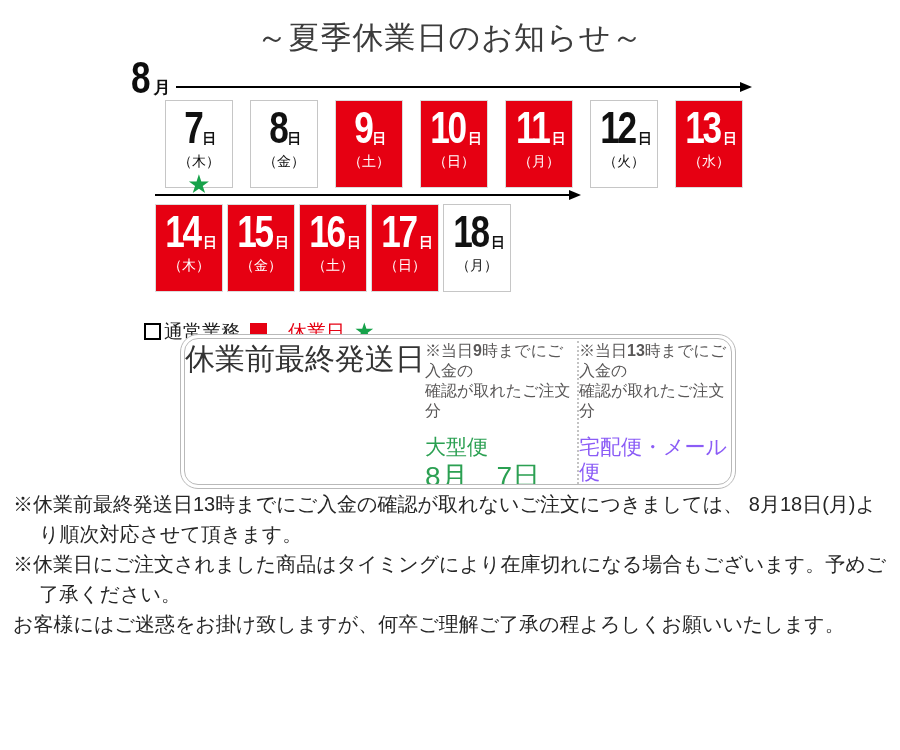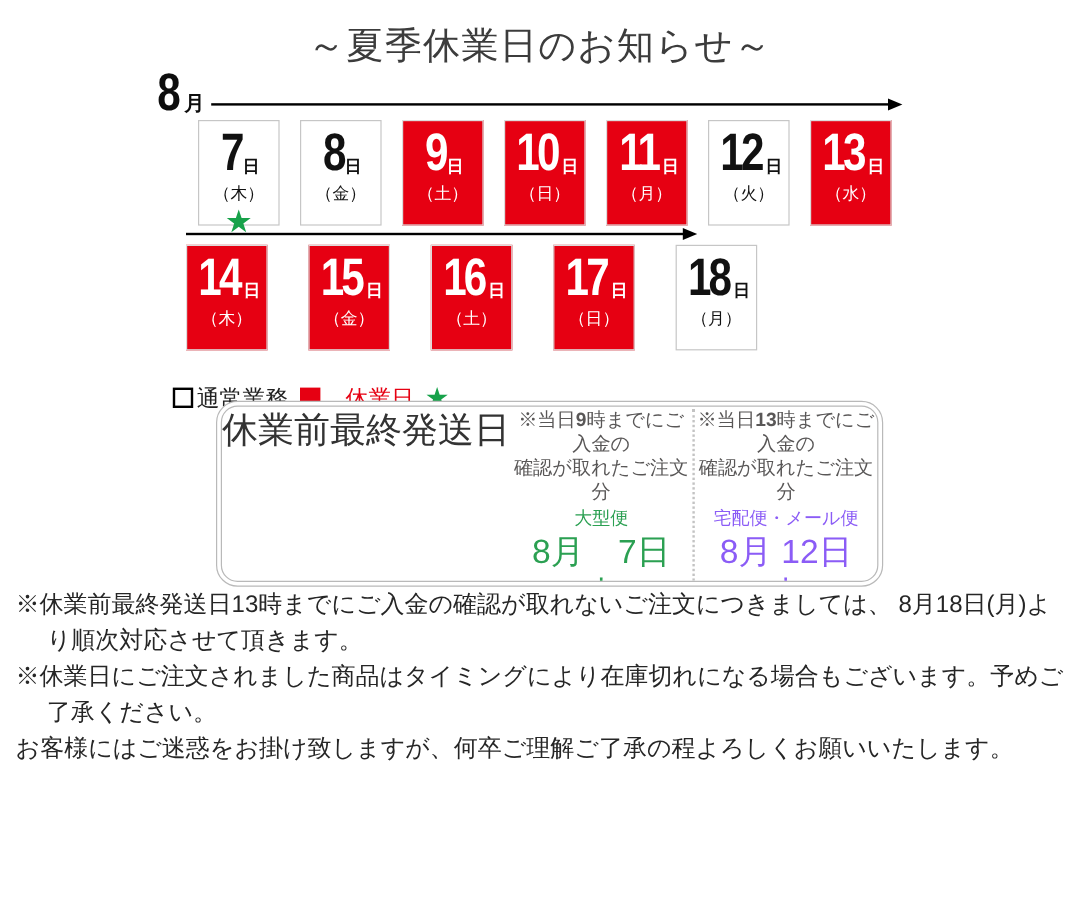--- a/index.html
+++ b/index.html
@@ -23,21 +23,21 @@
   .arrow { position:absolute; height:0; border-top:2px solid #000; }
   .arrow::after {
     content:""; position:absolute; right:-4px; top:-6px;
     border-left:12px solid #000; border-top:5px solid transparent; border-bottom:5px solid transparent;
   }
   .arrow1 { left:176px; top:86px; width:572px; }
   .arrow2 { left:155px; top:194px; width:422px; }
   
   .day-row { position:absolute; display:flex; }
   .row1 { left:165px; top:100px; gap:17px; }
-  .row2 { left:155px; top:204px; gap:34px; }
+  .row2 { left:155px; top:204px; gap:4px; }
   .day-cell {
     width:68px; height:88px; border:1px solid #c6c6c6; background:#fff;
     display:flex; flex-direction:column; align-items:center; padding-top:5px; color:#111;
   }
   .day-cell.closed { background:#e60012; border-color:#dcdcdc; color:#fff; }
   .day-num-row { display:flex; align-items:flex-end; line-height:1; }
   .day-num {
     font-size:44px; font-weight:bold; letter-spacing:-3px;
     display:inline-block; transform:scaleX(.8); transform-origin:center bottom;
   }
@@ -57,25 +57,25 @@
   .ship-box {
     position:absolute; left:180px; top:334px; width:556px; height:155px;
     border:1px solid #b9b9b9; border-radius:18px; padding:3px; background:#fff;
   }
   .ship-box-inner {
     width:100%; height:100%; border:1px solid #b9b9b9; border-radius:14px;
     display:flex; flex-direction:row; overflow:hidden;
   }
   .ship-title { text-align:center; font-size:30px; color:#333; line-height:1.15; margin-top:3px; }
   .ship-cols { flex:1; display:flex; margin-top:2px; }
-  .ship-col { flex:1; text-align:center; padding-bottom:6px; }
+  .ship-col { flex:1; padding-bottom:6px; }
   .ship-col-right { border-left:2px dotted #c3c3c3; }
   .ship-note { font-size:16px; color:#595757; line-height:20px; }
   .ship-note .num { font-weight:bold; }
-  .ship-method { font-size:15px; margin-top:3px; line-height:1.2; }
+  .ship-method { font-size:21px; margin-top:13px; line-height:1.2; }
   .ship-date { font-size:28px; line-height:1.25; }
   .green { color:#2ba052; }
   .magenta { color:#8b5cf6; }
   
   .notice {
     position:absolute; left:13px; top:489px; width:879px;
     font-size:20px; line-height:30px; color:#262626;
   }
   .notice p { margin:0; }
   .p1 { margin-bottom:12px; }

